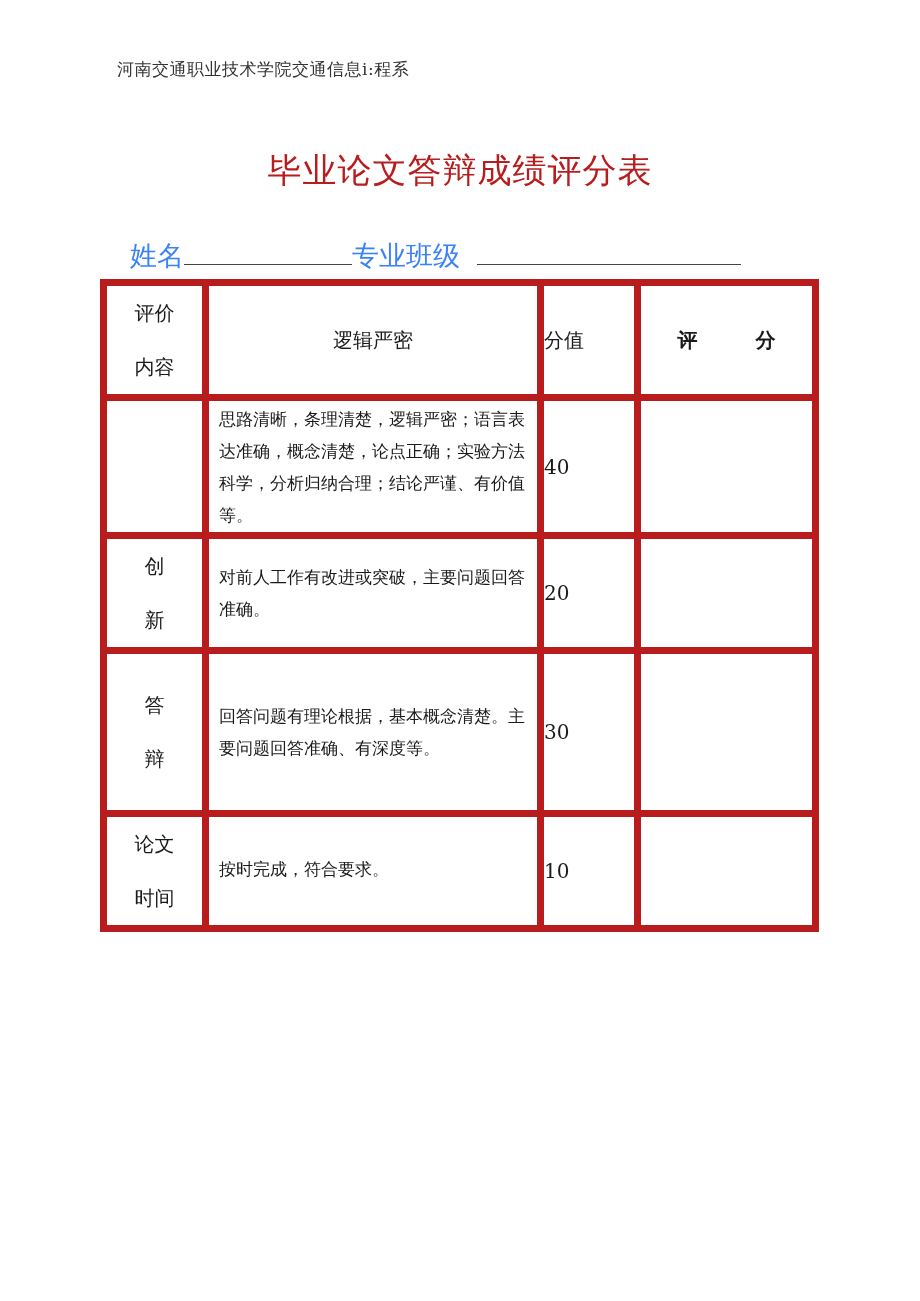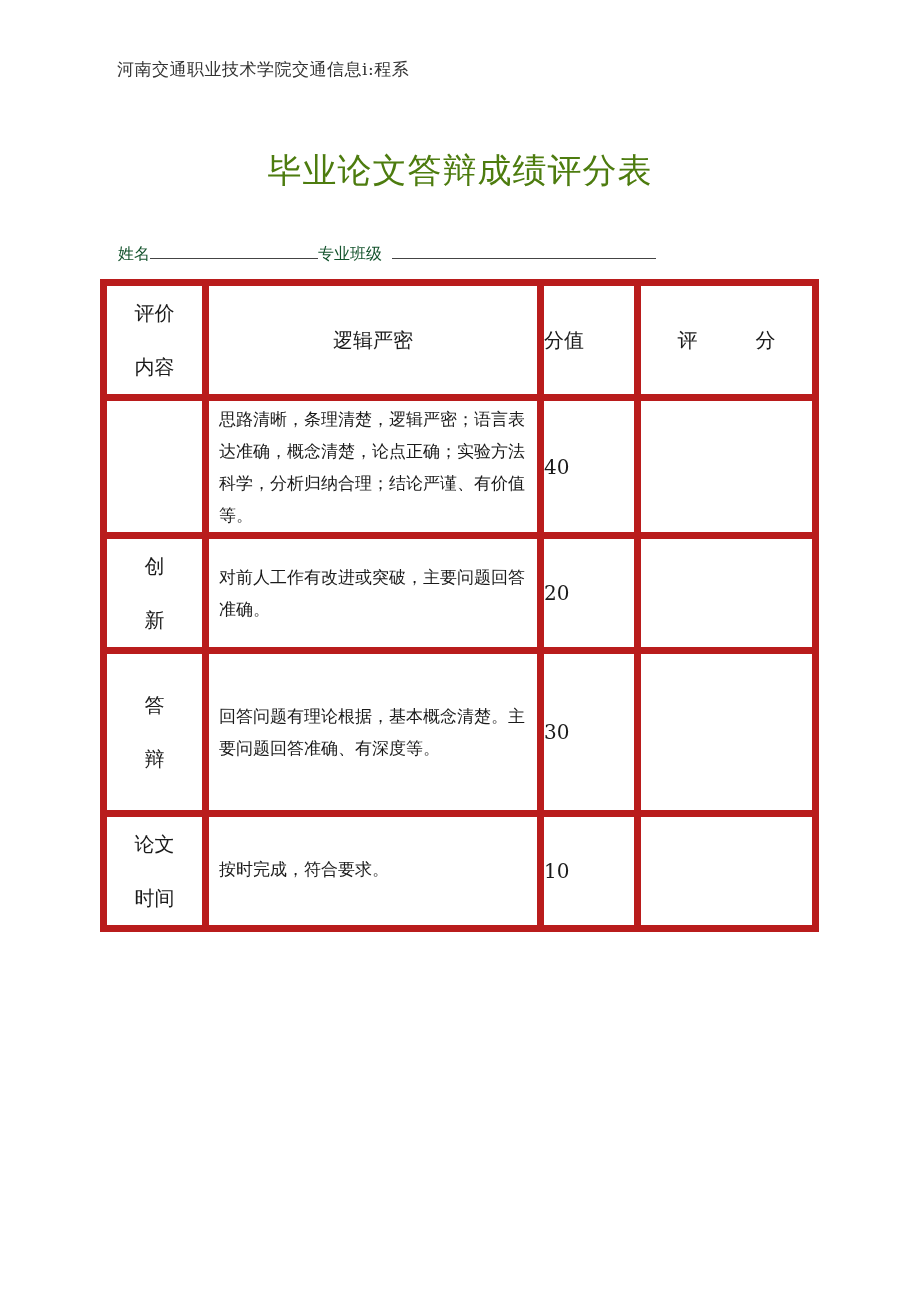--- a/index.html
+++ b/index.html
@@ -1,27 +1,27 @@
 <!DOCTYPE html>
 <html><head>
 <meta charset="utf-8">
 <style>
   html, body { margin:0; padding:0; background:#ffffff; }
   body { width:920px; height:1301px; position:relative; overflow:hidden;
          font-family:"DejaVu Serif", "Liberation Serif", serif; color:#1a1a1a; }
   .header-note { position:absolute; left:117px; top:58px; font-size:17px; color:#333; letter-spacing:0.5px; }
-  .title { position:absolute; left:0; width:920px; top:148px; text-align:center; font-size:34px; letter-spacing:1px; color:#4d7c0f; }
-  .info-line { position:absolute; left:118px; top:238px; font-size:16px; color:#14532d; white-space:nowrap; }
+  .title { position:absolute; left:0; width:920px; top:148px; text-align:center; font-size:34px; letter-spacing:1px; color:#b91c1c; }
+  .info-line { position:absolute; left:130px; top:238px; font-size:27px; color:#3b82f6; white-space:nowrap; }
   .info-line .blank { display:inline-block; border-bottom:1px solid #444; vertical-align:baseline; height:20px; }
   table.score { position:absolute; left:100px; top:279px; border-collapse:collapse; table-layout:fixed; width:719px; }
   table.score td { border:7px solid #b91c1c; padding:0; vertical-align:middle; }
   .c1 { width:95px; text-align:center; font-size:20px; line-height:54px; }
   .c2 { width:328px; font-size:17px; line-height:32px; padding:0 6px 0 10px !important; }
   .c3 { width:90px; text-align:left; font-size:20px; }
-  .c4 { text-align:center; font-size:20px; }
+  .c4 { text-align:center; font-size:20px;font-weight:bold; }
   .hdr-req { text-align:center; font-size:20px; padding:0 !important; }
   .gap { display:inline-block; width:58px; }
   .gap2 { display:inline-block; width:50px; }
 </style>
 </head>
 <body>
 
 <div class="header-note">河南交通职业技术学院交通信息i:程系</div>
 
 <div class="title">毕业论文答辩成绩评分表</div>

